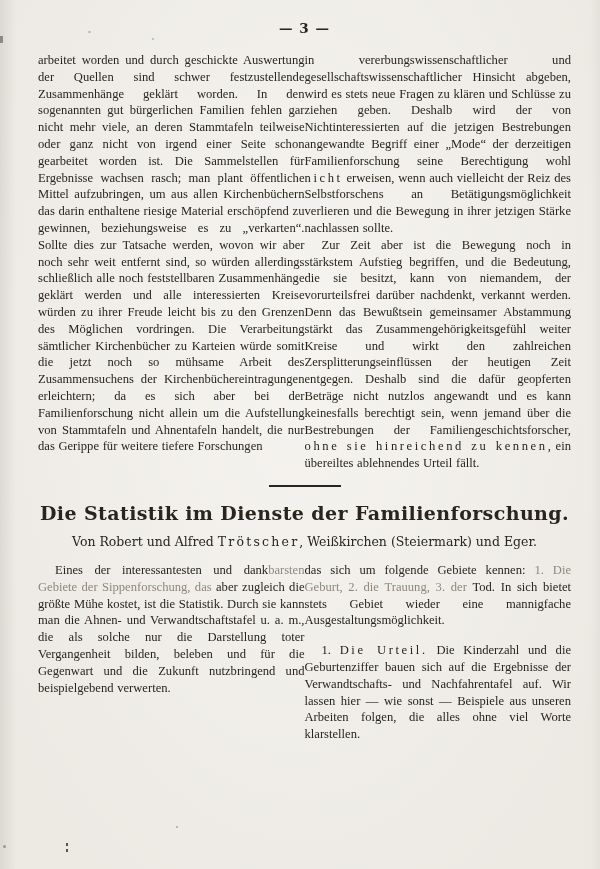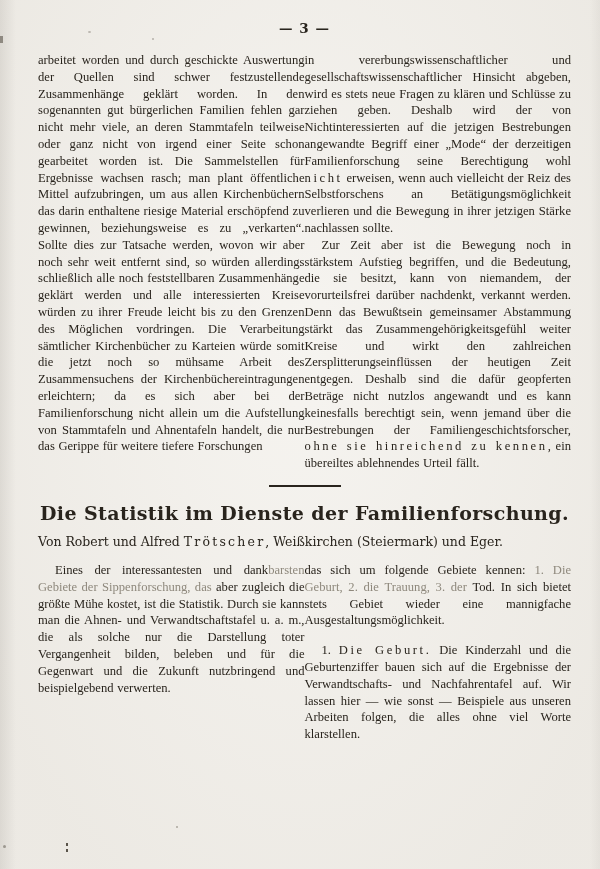--- a/index.html
+++ b/index.html
@@ -59,21 +59,21 @@
     margin: 13px auto 15px auto;
   }
   .title {
     text-align: center;
     font-size: 19px;
     font-weight: bold;
     letter-spacing: 0.4px;
     margin: 0 0 10px 0;
   }
   .byline {
-    text-align: left;
+    text-align: center;
     font-size: 12.5px;
     margin: 0 0 13px 0;
   }
   .byline .spaced { letter-spacing: 2.2px; }
   
   .artifact { position: absolute; background: #5a544a; border-radius: 50%; }
   .a1 { left: 66px; top: 843px; width: 2px; height: 3px; box-shadow: 0 6px 0 #5a544a; border-radius: 0; }
   .a2 { left: 3px;  top: 845px; width: 3px; height: 3px; opacity: 0.5; }
   .a3 { left: 176px; top: 826px; width: 2px; height: 2px; opacity: 0.45; }
   .a4 { left: 88px; top: 31px; width: 3px; height: 2px; opacity: 0.35; }
@@ -102,21 +102,21 @@
   <h1 class="title">Die Statistik im Dienste der Familienforschung.</h1>
 
   <div class="byline"><span>Von Robert und Alfred </span><span class="spaced">Trötscher</span><span>, Weißkirchen (Steiermark) und Eger.</span></div>
 
   <div class="columns">
     <div class="col">
         <p class="para indent"><span>Eines der interessantesten und dank</span><span class="faint">barsten Gebiete der Sippenforschung, das</span><span> aber zugleich die größte Mühe kostet, ist die Statistik. Durch sie kann man die Ahnen- und Verwandtschaftstafel u. a. m., die als solche nur die Darstellung toter Vergangenheit bilden, beleben und für die Gegenwart und die Zukunft nutzbringend und beispielgebend verwerten.</span></p>
       </div>
     <div class="col">
         <p class="para"><span>das sich um folgende Gebiete kennen: </span><span class="faint">1. Die Geburt, 2. die Trauung, 3. der</span><span> Tod. In sich bietet stets Gebiet wieder eine mannigfache Ausgestaltungsmöglichkeit.</span></p>
-        <p class="para indent gap"><span>1. </span><span class="spaced">Die Geburt.</span><span> Die Kinderzahl und die Geburtenziffer bauen sich auf die Ergebnisse der Verwandtschafts- und Nachfahrentafel auf. Wir lassen hier — wie sonst — Beispiele aus unseren Arbeiten folgen, die alles ohne viel Worte klarstellen.</span></p>
+        <p class="para indent gap"><span>1. </span><span class="spaced">Die Urteil.</span><span> Die Kinderzahl und die Geburtenziffer bauen sich auf die Ergebnisse der Verwandtschafts- und Nachfahrentafel auf. Wir lassen hier — wie sonst — Beispiele aus unseren Arbeiten folgen, die alles ohne viel Worte klarstellen.</span></p>
       </div>
   </div>
 
   <div class="artifact a1"></div>
   <div class="artifact a2"></div>
   <div class="artifact a3"></div>
   <div class="artifact a4"></div>
   <div class="artifact a5"></div>
   <div class="artifact a6"></div>
 

